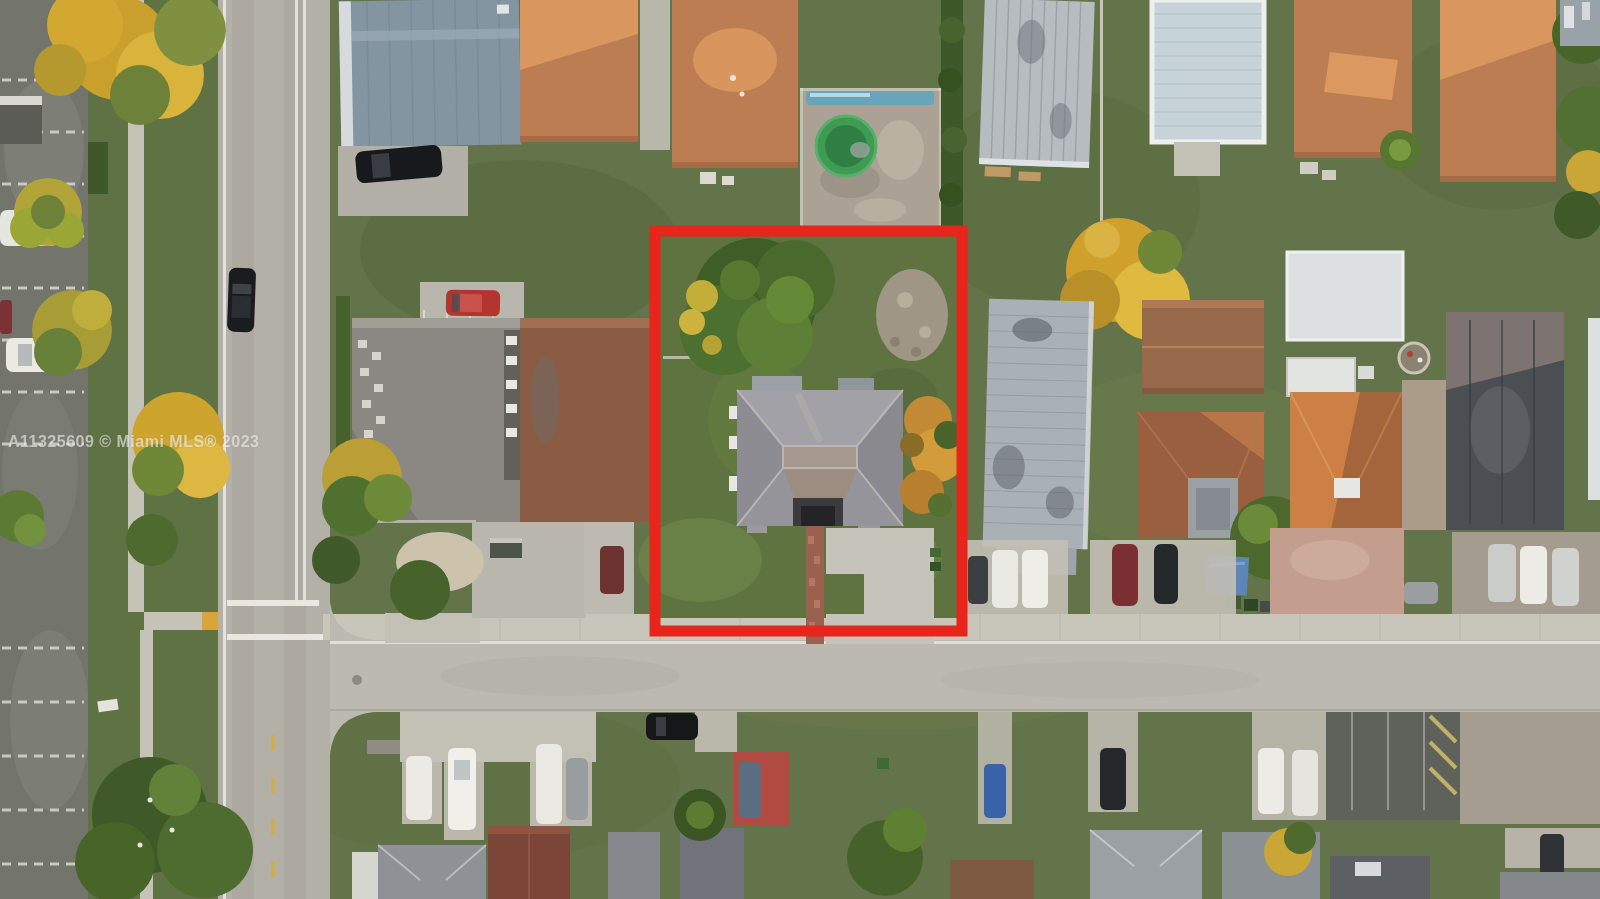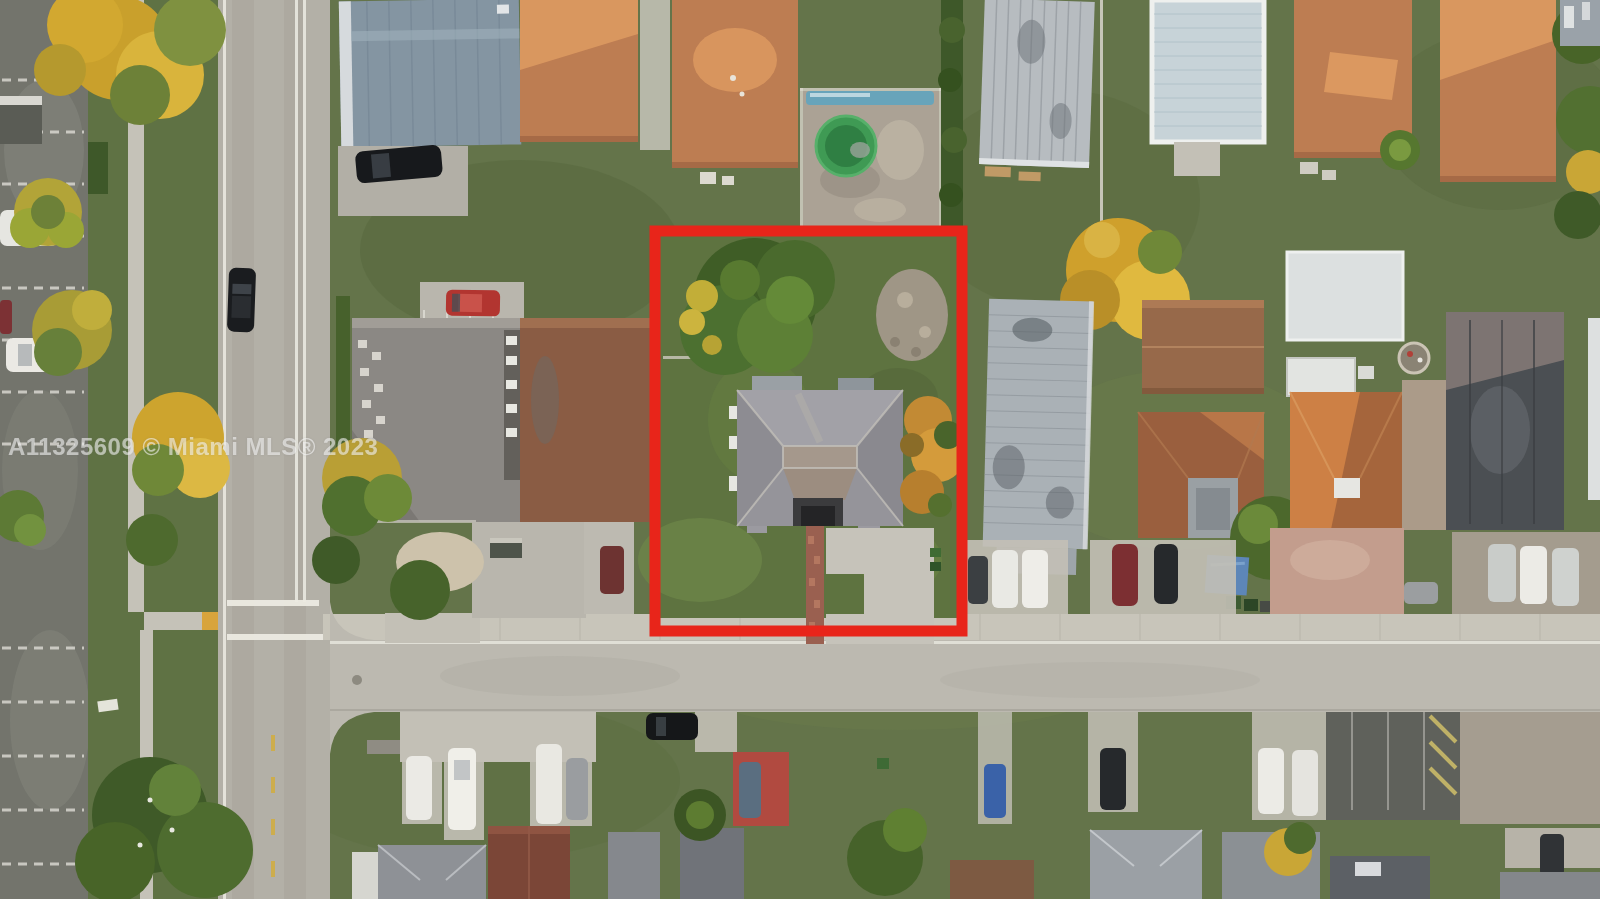--- a/index.html
+++ b/index.html
@@ -1,20 +1,20 @@
 <!DOCTYPE html>
 <html><head>
 <meta charset="utf-8">
 <title>Aerial Property Photo</title>
 <style>
   html,body{margin:0;padding:0;background:#222;}
   #stage{position:relative;width:1600px;height:899px;overflow:hidden;
          font-family:"Liberation Sans", sans-serif;}
   #stage svg{position:absolute;left:0;top:0;display:block;}
-  .watermark{position:absolute;left:8px;top:433px;font-size:24px;font-weight:600;
+  .watermark{position:absolute;left:8px;top:433px;font-size:16px;font-weight:600;
              letter-spacing:.5px;color:rgba(255,255,255,0.55);white-space:nowrap;
              text-shadow:0 0 2px rgba(120,120,120,0.25);pointer-events:none;}
 </style>
 </head>
 <body>
 
 <div id="stage">
 <svg width="1600" height="899" viewBox="0 0 1600 899">
 
   <g>

